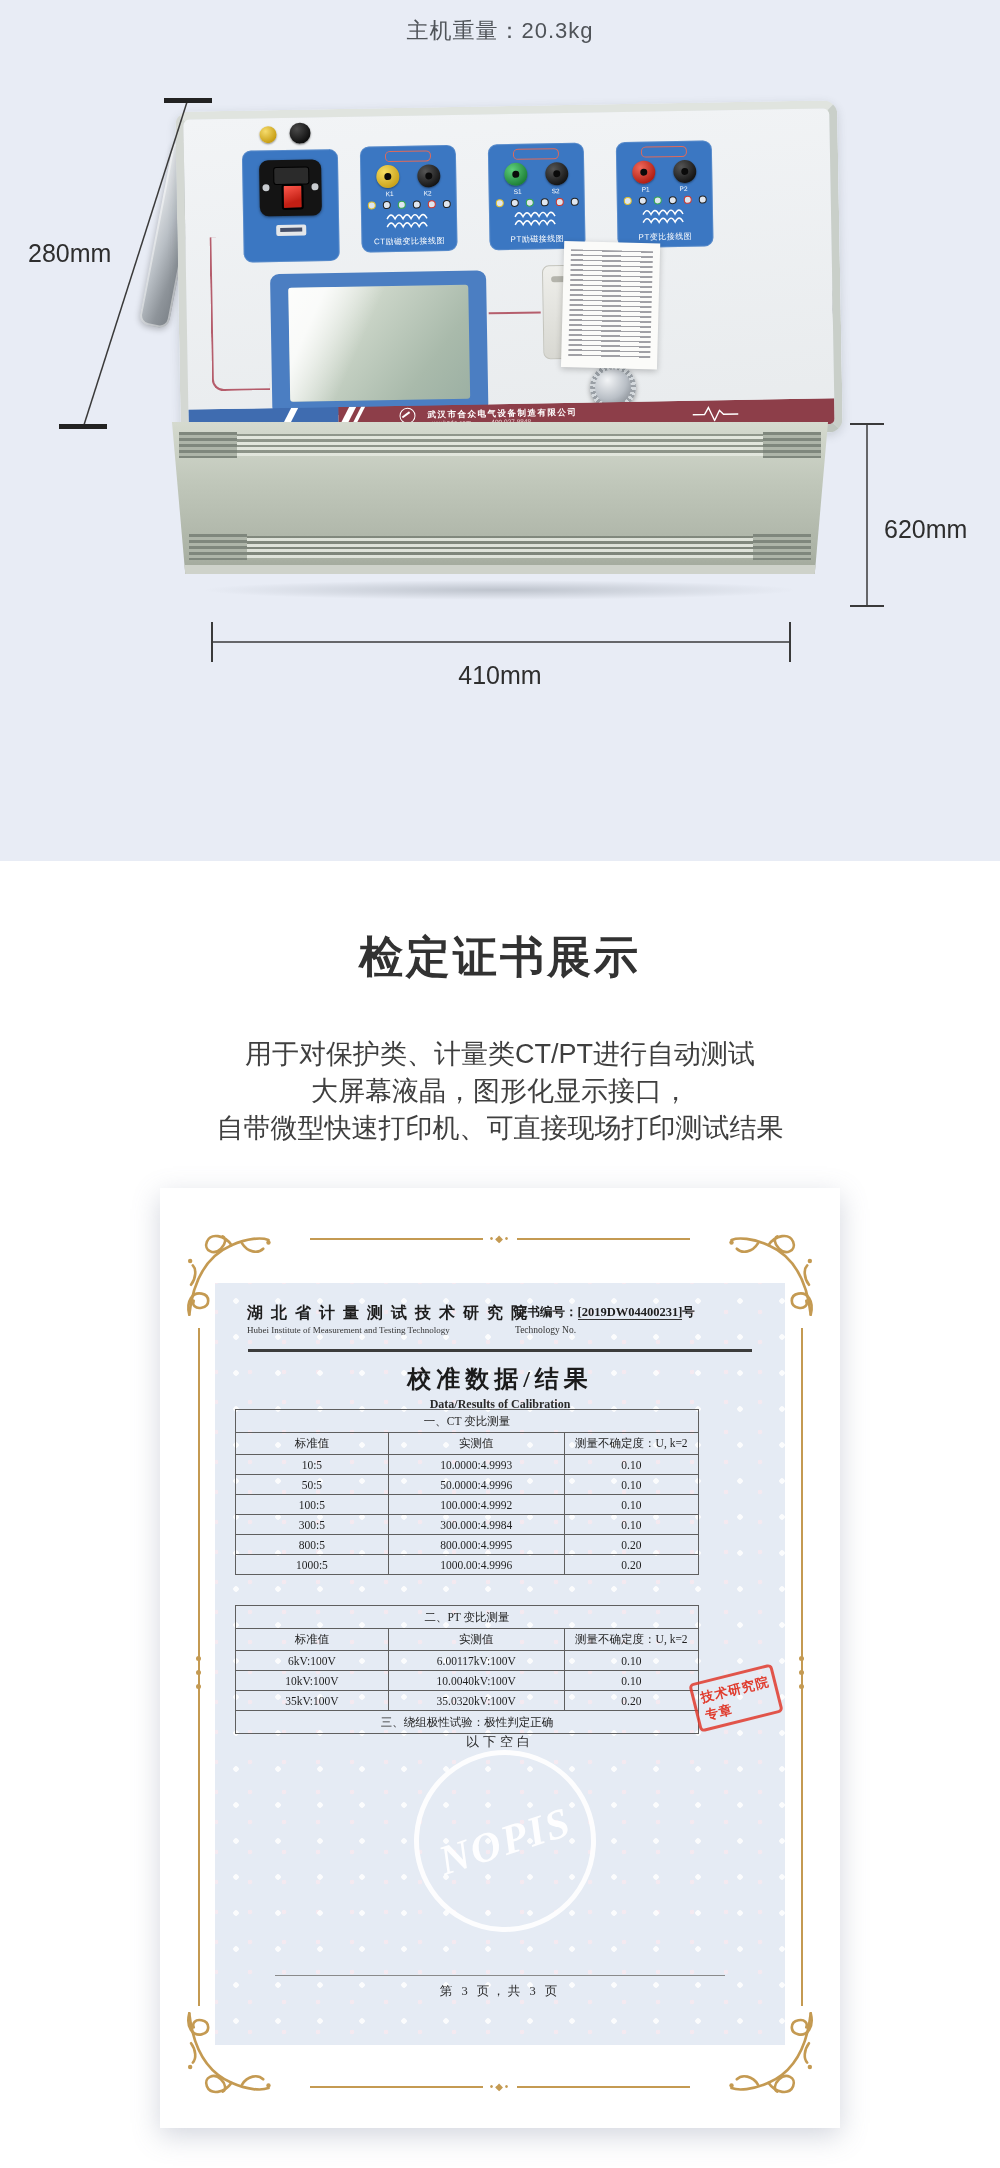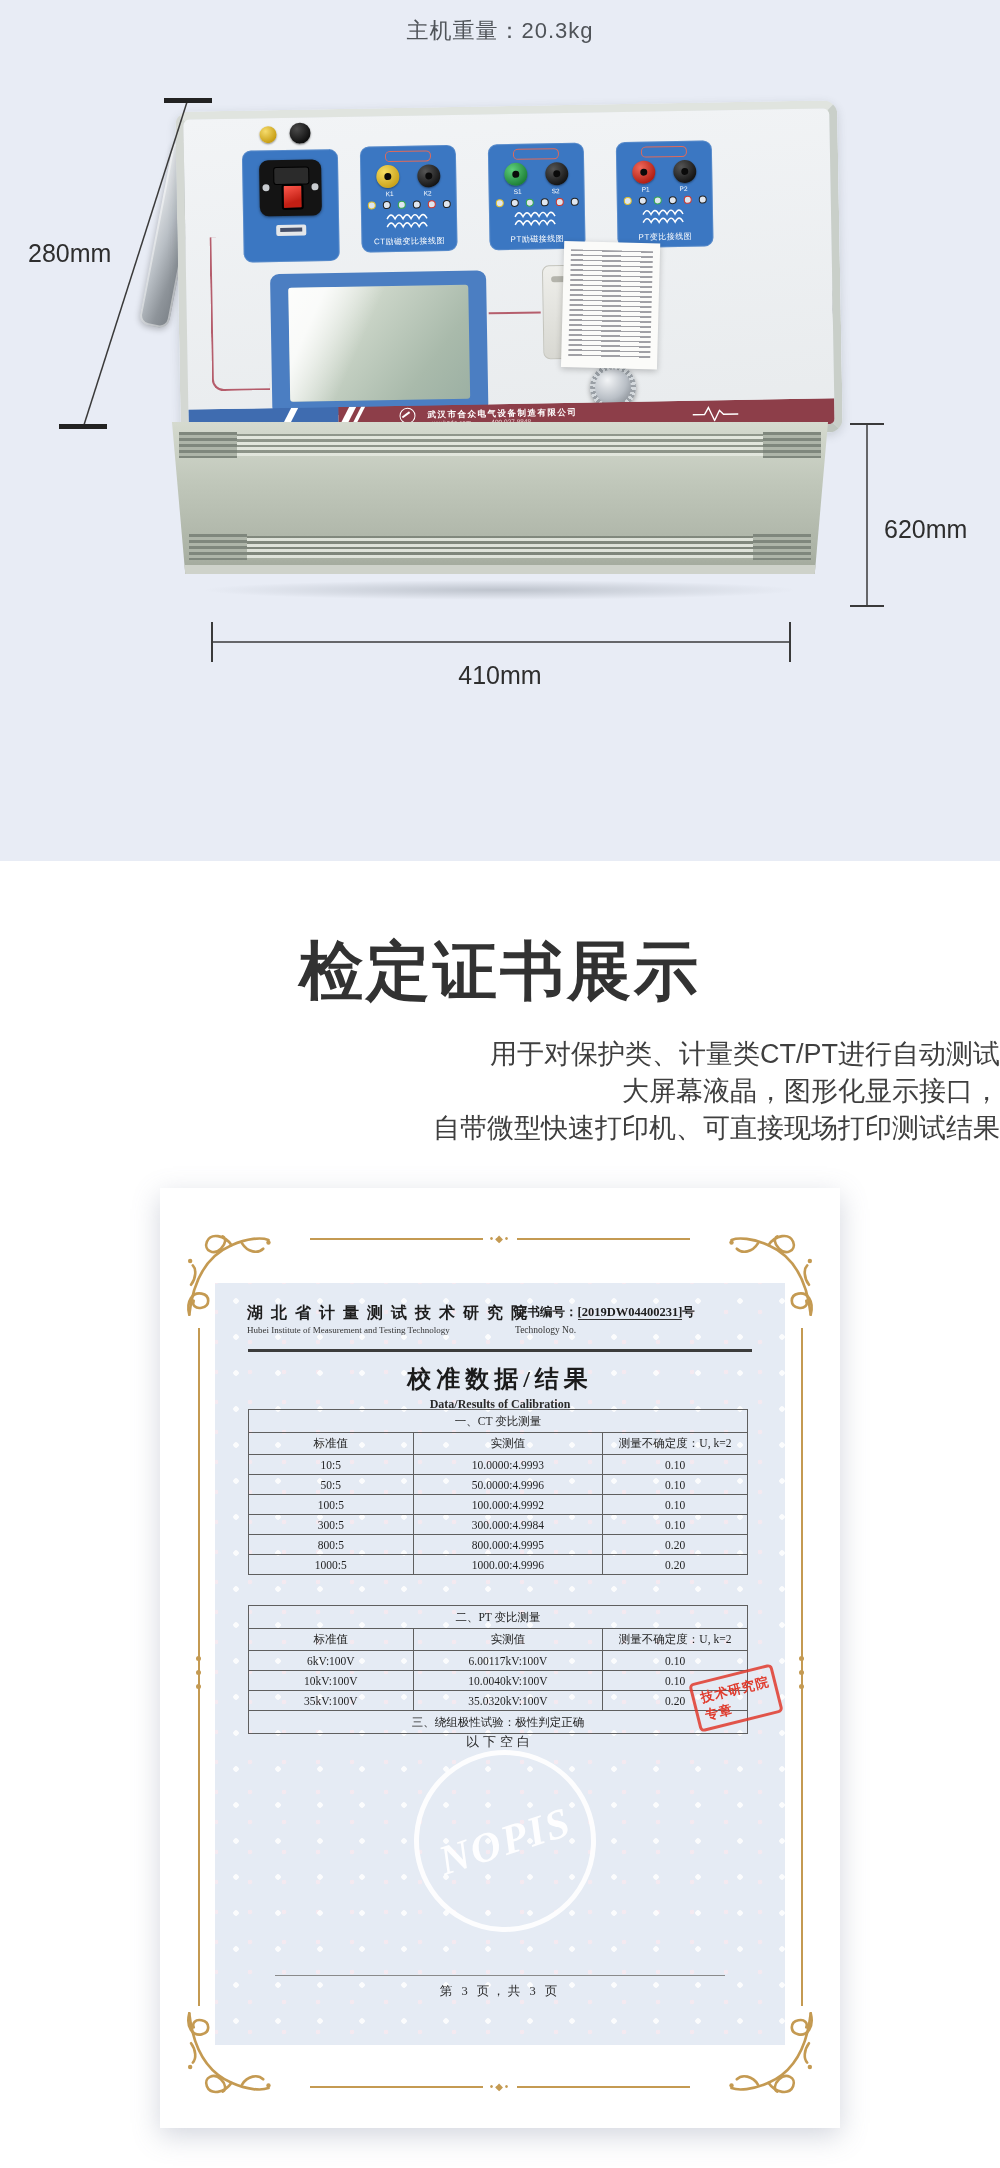--- a/index.html
+++ b/index.html
@@ -99,22 +99,22 @@
   .cb.c-tl{left:1.6%;top:10px;} .cb.c-tr{right:1.6%;top:10px;}
   .cb.c-bl{left:3.2%;bottom:14px;} .cb.c-br{right:3.2%;bottom:14px;}
   .case::after{content:"";position:absolute;left:2%;right:2%;bottom:0;height:9px;background:#ced2ca;}
   .dims{position:absolute;left:0;top:0;width:1000px;height:861px;pointer-events:none;}
   .dims text{font-family:"Liberation Sans",sans-serif;font-size:25px;fill:#2e2e2e;}
   .dims line{stroke:#3a3a3a;}
 
   
   .sec-white{position:absolute;left:0;top:861px;width:1000px;height:1307px;background:#ffffff;}
   .big-title{position:absolute;left:0;top:928px;width:1000px;text-align:center;
-    font-size:64px;font-weight:bold;color:#323232;letter-spacing:3px;}
-  .intro-lines{position:absolute;left:0;top:1036px;width:1000px;text-align:right;
+    font-size:44px;font-weight:bold;color:#323232;letter-spacing:3px;}
+  .intro-lines{position:absolute;left:0;top:1036px;width:1000px;text-align:center;
     font-size:27px;color:#3f3f3f;line-height:37px;}
 
   
   .cert-card{position:absolute;left:160px;top:1188px;width:680px;height:940px;background:#fff;
     box-shadow:0 8px 26px rgba(110,120,145,.30);}
   .gline{position:absolute;height:2px;background:#c49a52;}
   .gline.top{left:150px;top:50px;width:380px;}
   .gline.bot{left:150px;top:898px;width:380px;}
   .gorn{position:absolute;width:34px;text-align:center;color:#c49a52;font-size:10px;letter-spacing:2px;
     background:#fff;line-height:10px;}
@@ -137,21 +137,21 @@
     font-family:"Liberation Serif","DejaVu Serif",serif;color:#222;}
   .inst-cn{position:absolute;left:32px;top:20px;font-size:16px;font-weight:bold;letter-spacing:2px;color:#1d1d1d;}
   .inst-en{position:absolute;left:32px;top:42px;font-size:9px;color:#333;}
   .certno{position:absolute;left:300px;top:21px;font-size:12.5px;font-weight:bold;color:#1d1d1d;}
   .certno .num{border-bottom:1px solid #333;}
   .certno-en{position:absolute;left:300px;top:42px;font-size:9.5px;color:#333;}
   .rule{position:absolute;left:33px;top:66px;width:504px;height:2.5px;background:#3c3c3c;}
   .ctitle{position:absolute;left:0;top:80px;width:100%;text-align:center;font-size:24px;font-weight:bold;
     letter-spacing:5px;color:#1b1b1b;}
   .csub{position:absolute;left:0;top:114px;width:100%;text-align:center;font-size:12px;font-weight:bold;color:#2a2a2a;}
-  table.ctab{position:absolute;left:33px;width:500px;border-collapse:collapse;table-layout:fixed;
+  table.ctab{position:absolute;left:20px;width:464px;border-collapse:collapse;table-layout:fixed;
     font-family:"Liberation Serif","DejaVu Serif",serif;}
   table.ctab td{border:1px solid #5f5f5f;font-size:11.5px;color:#1f1f1f;text-align:center;padding:0;}
   td.secrow{text-align:left;padding-left:8px;height:22px;font-size:12px;}
   td.hrow{height:21px;font-size:12px;}
   td.drow{height:19px;}
   .t1{top:126px;} .t2{top:322px;}
   .blank-note{position:absolute;left:0;top:450px;width:100%;text-align:center;font-size:13px;letter-spacing:4px;color:#2a2a2a;}
   .stamp{position:absolute;left:478px;top:390px;width:86px;height:50px;transform:rotate(-14deg);
     border:3px solid rgba(224,58,44,.85);border-radius:5px;color:#e03a2c;
     font-size:13px;font-weight:bold;line-height:1.35;padding:5px 0 0 6px;box-sizing:border-box;

